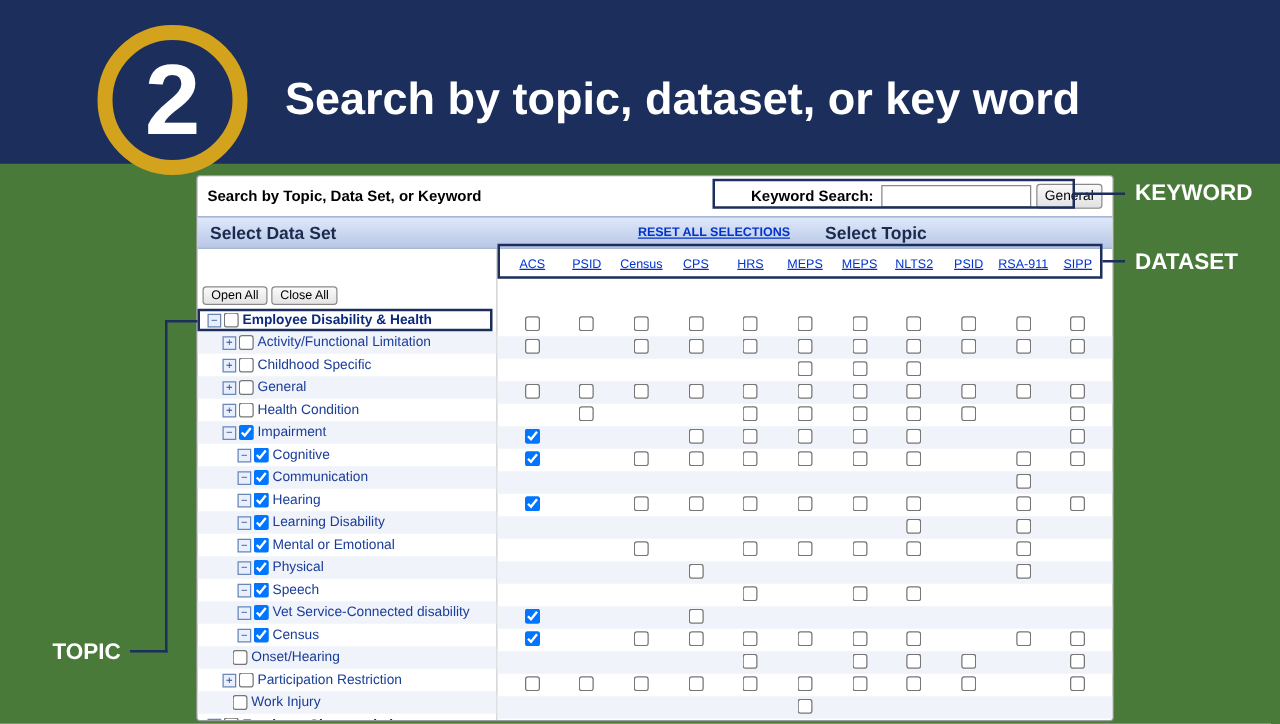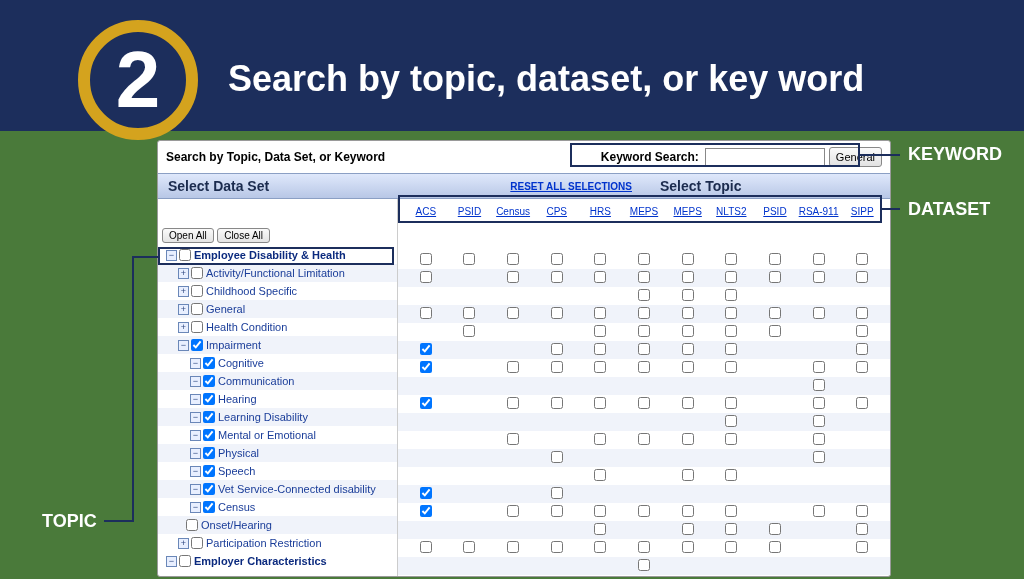--- a/index.html
+++ b/index.html
@@ -331,20 +331,25 @@
           <div class="tree-row ind-2 alt">
             <span class="dash"></span>
             <input type="checkbox" class="cb" style="">
             <span>Onset/Hearing</span>
           </div>
           <div class="tree-row ind-2">
             <span class="exp">+</span>
             <input type="checkbox" class="cb" style="">
             <span>Participation Restriction</span>
           </div>
+          <div class="tree-row ind-2 alt">
+            <span class="dash"></span>
+            <input type="checkbox" class="cb" style="">
+            <span>Work Injury</span>
+          </div>
           <div class="tree-row ind-1">
             <span class="exp">−</span>
             <input type="checkbox" class="cb" style="">
             <span class="bold-blue">Employer Characteristics</span>
           </div>
         </div>
     </div>
     <div class="data-col">
       <div class="ds-headers" id="ds-headers">
           <span class="ds-h">ACS</span>

